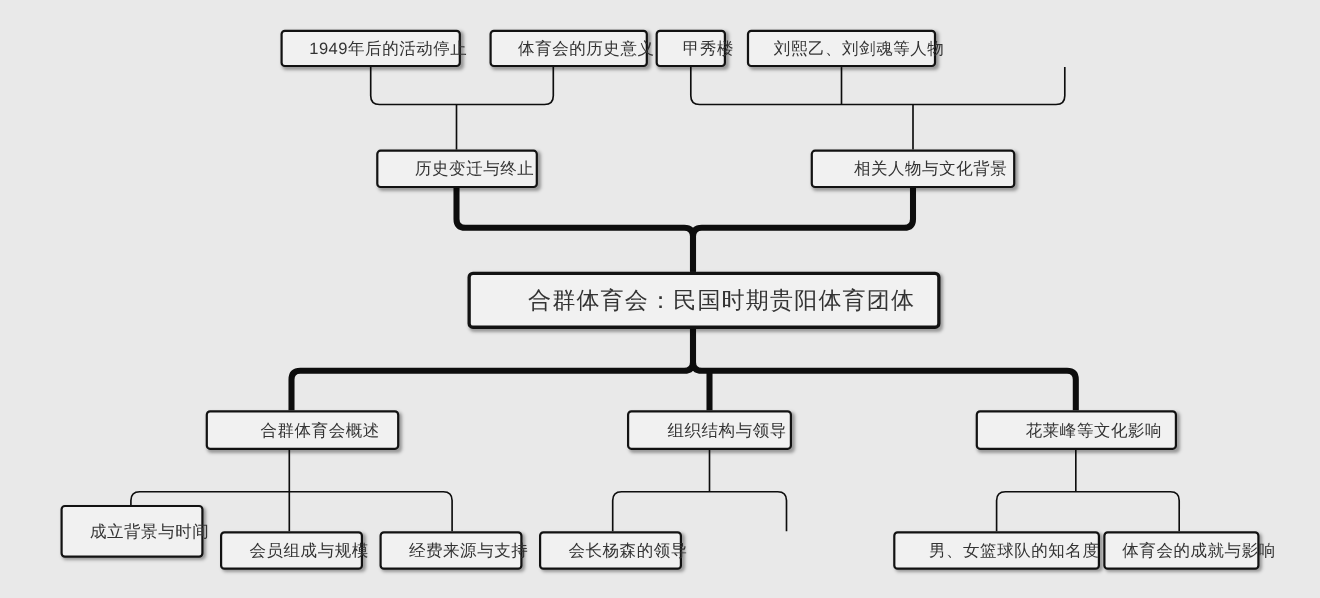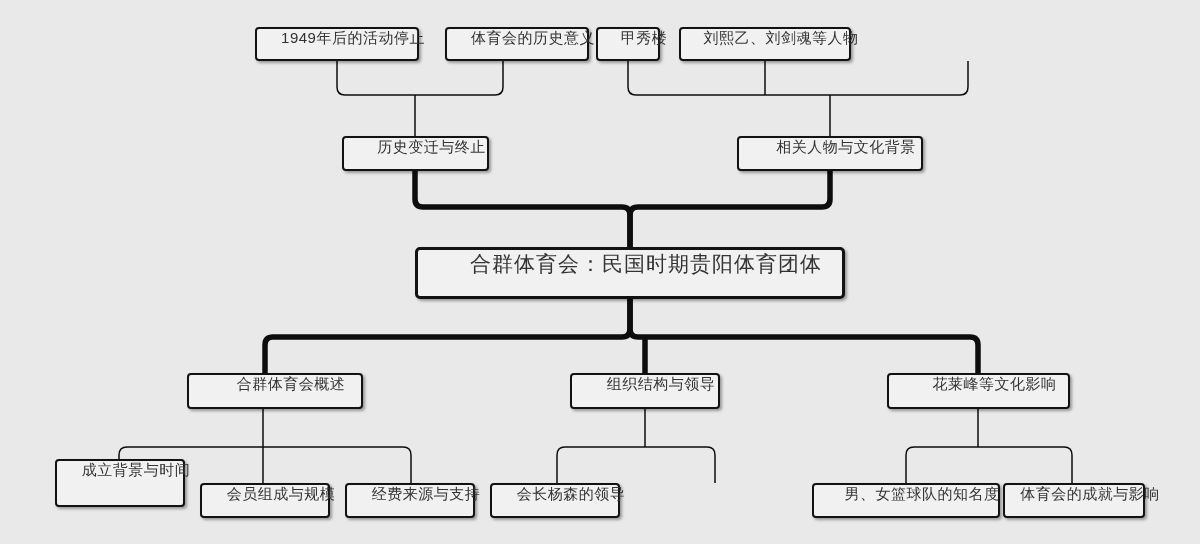--- a/index.html
+++ b/index.html
@@ -14,38 +14,39 @@
     overflow:hidden;
   }
   .wires{
     position:absolute;left:0;top:0;width:1200px;height:544px;
   }
   .wires path{fill:none;stroke:#0d0d0d;}
   .wires path.thin{stroke-width:1.5px;}
   .wires path.thick{stroke-width:5.5px;}
   .node{
     position:absolute;
-    display:flex;justify-content:center;
+    display:flex;align-items:center;justify-content:center;
     background:#f1f1f1;
     border:2px solid #121212;
     border-radius:4px;
     box-shadow:2px 2px 3px rgba(0,0,0,0.35);
     box-sizing:border-box;
     cursor:pointer;
     padding-left:32px;
   }
   .node .node-label{
     color:#333;
     font-size:15px;
     letter-spacing:0.5px;
     white-space:nowrap;
   }
   .node.root{
     border-width:3px;
     border-radius:5px;
+    margin-left:10px;
   }
   .node.root .node-label{
     font-size:21px;
     letter-spacing:1px;
   }
 </style>
 </head>
 <body>
 
 <div class="canvas">

